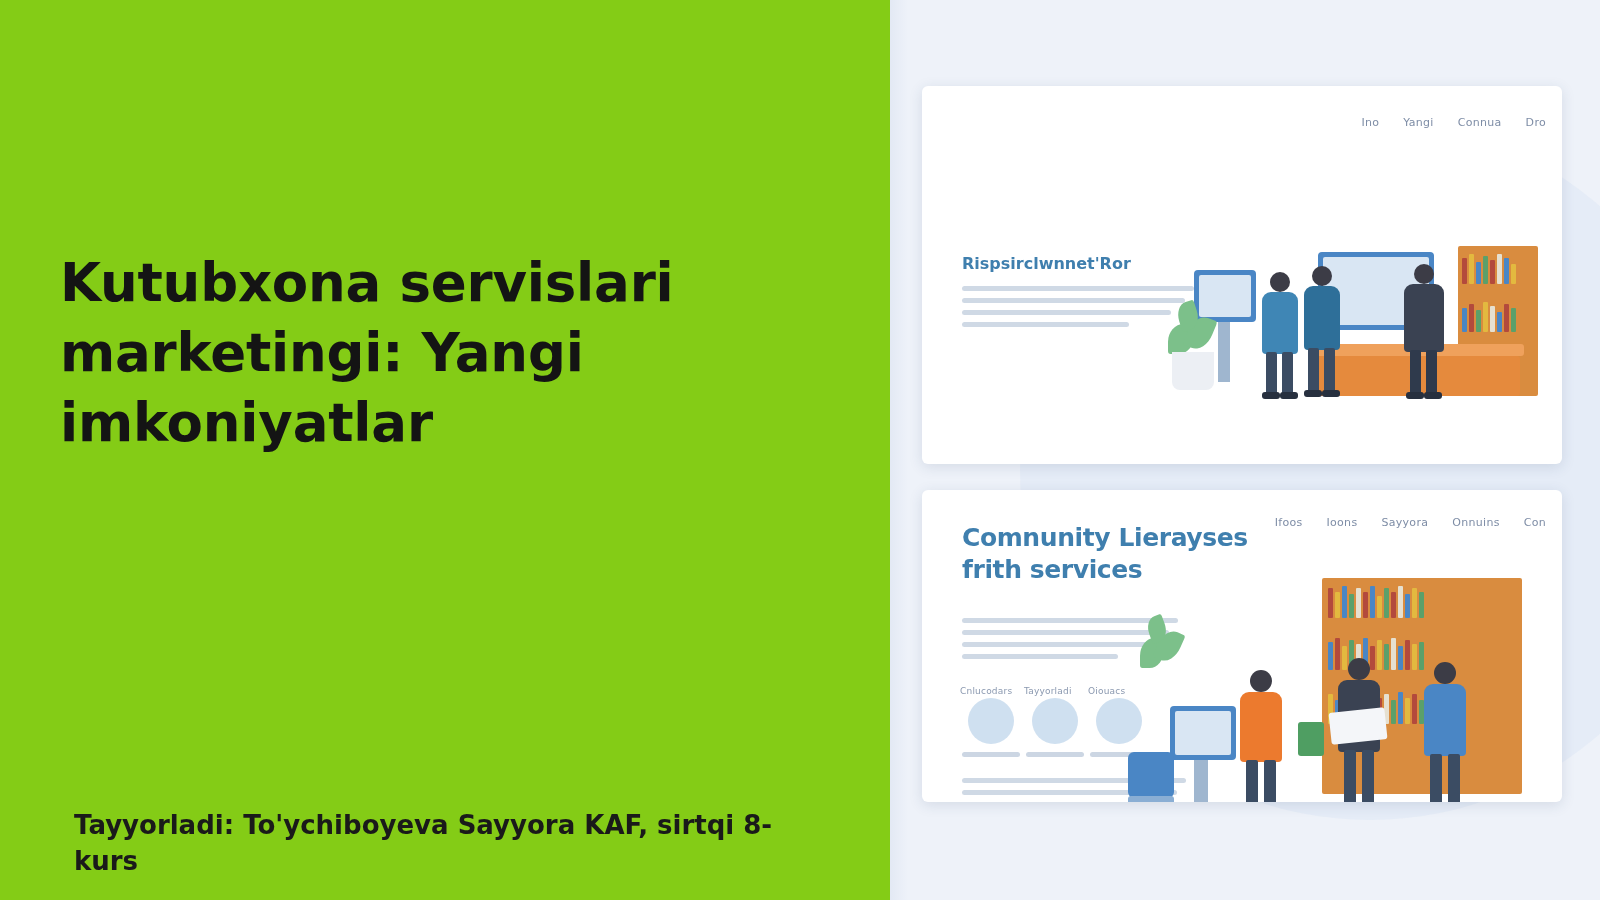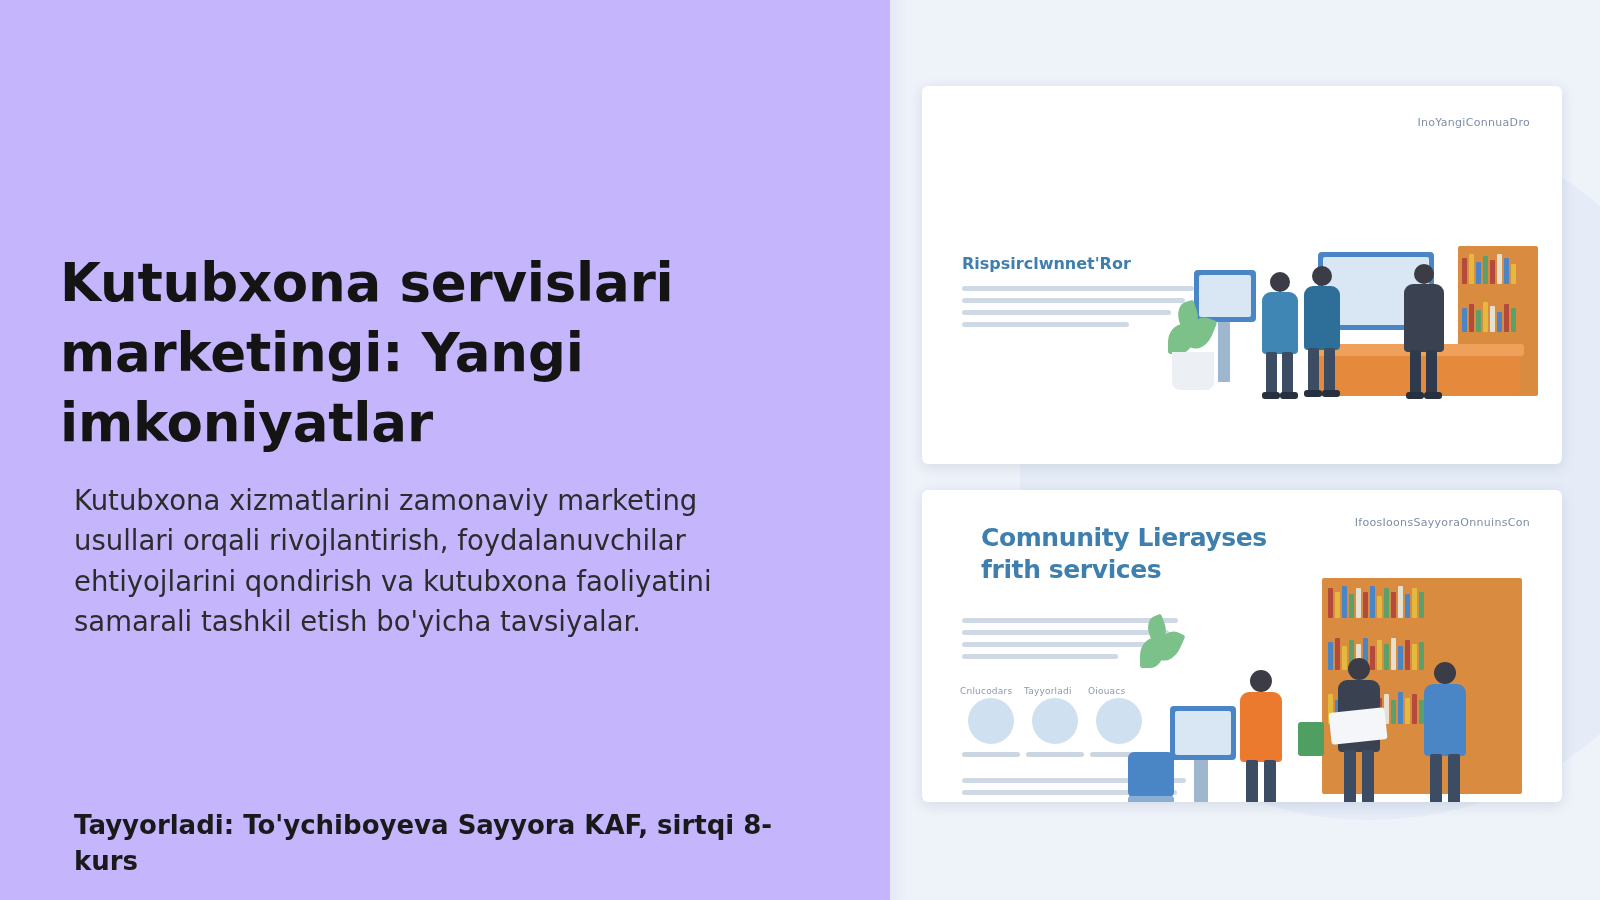--- a/index.html
+++ b/index.html
@@ -19,21 +19,21 @@
 
   
   .left {
     width: 890px;
     height: 900px;
     position: relative;
     padding: 0 60px;
     display: flex;
     flex-direction: column;
     justify-content: flex-start;
-    background: #c4b5fd;
+    background: #84cc16;
   }
   .title {
     margin-top: 248px;
     font-size: 53px;
     line-height: 1.32;
     font-weight: bold;
     color: #141414;
     letter-spacing: -0.2px;
     max-width: 660px;
   }
@@ -88,43 +88,43 @@
     box-shadow: 0 3px 14px rgba(40,60,100,0.13);
     overflow: hidden;
   }
   .card-top { left: 32px; top: 86px; width: 640px; height: 378px; }
   .card-bottom { left: 32px; top: 490px; width: 640px; height: 312px; }
 
   .mini { position: absolute; inset: 0; }
 
   .mini-nav {
     position: absolute;
-    right: 32px; top: 30px;
+    right: 16px; top: 30px;
     display: flex;
+    gap: 24px;
     font-size: 11px;
     color: #7e8da6;
     letter-spacing: .3px;
     padding-left: 28px;
   }
   .mini-heading {
     position: absolute;
     left: 40px; top: 28px;
     font-size: 34px;
     font-weight: bold;
     color: #3f7fae;
     line-height: 1.28;
     letter-spacing: -0.4px;
     max-width: 360px;
     filter: blur(0.35px);
   }
   .mini-heading.small {
     font-size: 25px;
     top: 32px;
     max-width: 330px;
-    margin-left: 19px;
   }
   .mini-sub {
     position: absolute;
     left: 40px;
     font-size: 16px;
     font-weight: bold;
     color: #3f7fae;
     filter: blur(0.5px);
     text-align: center;
   }
@@ -191,21 +191,20 @@
     filter: blur(0.4px);
   }
 </style>
 </head>
 <body>
 
 <div class="slide">
 
   <div class="left">
     <div class="title">Kutubxona servislari marketingi: Yangi imkoniyatlar</div>
-    <div class="subtitle">Kutubxona xizmatlarini zamonaviy marketing usullari orqali rivojlantirish, foydalanuvchilar ehtiyojlarini qondirish va kutubxona faoliyatini samarali tashkil etish bo'yicha tavsiyalar.</div>
     <div class="author">Tayyorladi: To'ychiboyeva Sayyora KAF, sirtqi 8-kurs</div>
   </div>
 
   <div class="right">
     <div class="blob"></div>
 
     <div class="card card-top">
       <div class="mini">
 
         <div class="mini-nav">

